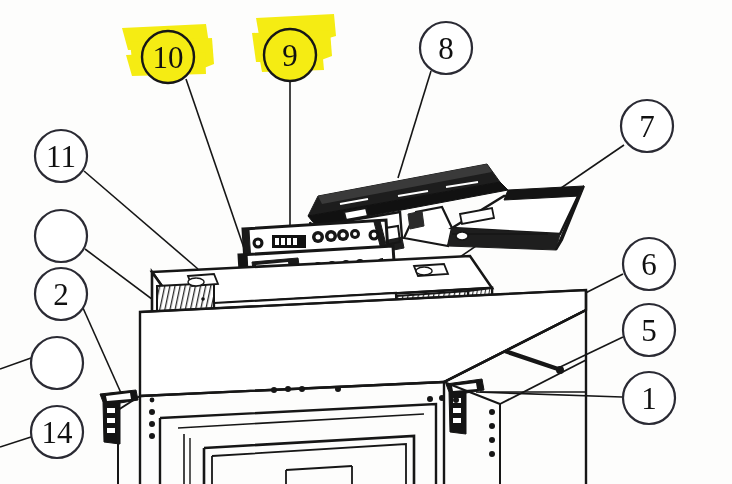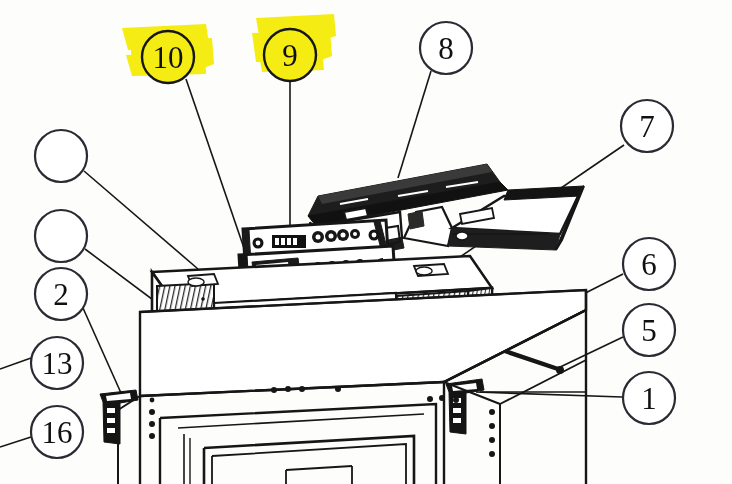--- a/index.html
+++ b/index.html
@@ -308,17 +308,17 @@
     </g>
   </svg>
 
   <div class="callout-label" style="left:138px;top:27px;width:60px;height:60px;font-size:31px;">10</div>
   <div class="callout-label" style="left:260px;top:25px;width:60px;height:60px;font-size:31px;">9</div>
   <div class="callout-label" style="left:416px;top:18px;width:60px;height:60px;font-size:31px;">8</div>
   <div class="callout-label" style="left:617px;top:96px;width:60px;height:60px;font-size:31px;">7</div>
   <div class="callout-label" style="left:619px;top:234px;width:60px;height:60px;font-size:31px;">6</div>
   <div class="callout-label" style="left:619px;top:300px;width:60px;height:60px;font-size:31px;">5</div>
   <div class="callout-label" style="left:619px;top:368px;width:60px;height:60px;font-size:31px;">1</div>
+  <div class="callout-label" style="left:31px;top:126px;width:60px;height:60px;font-size:31px;">11</div>
   <div class="callout-label" style="left:31px;top:264px;width:60px;height:60px;font-size:31px;">2</div>
-  <div class="callout-label" style="left:27px;top:333px;width:60px;height:60px;font-size:31px;">13</div>
-  <div class="callout-label" style="left:27px;top:402px;width:60px;height:60px;font-size:31px;">16</div>
+  <div class="callout-label" style="left:27px;top:402px;width:60px;height:60px;font-size:31px;">14</div>
 
 </div>
 
 </body></html>

